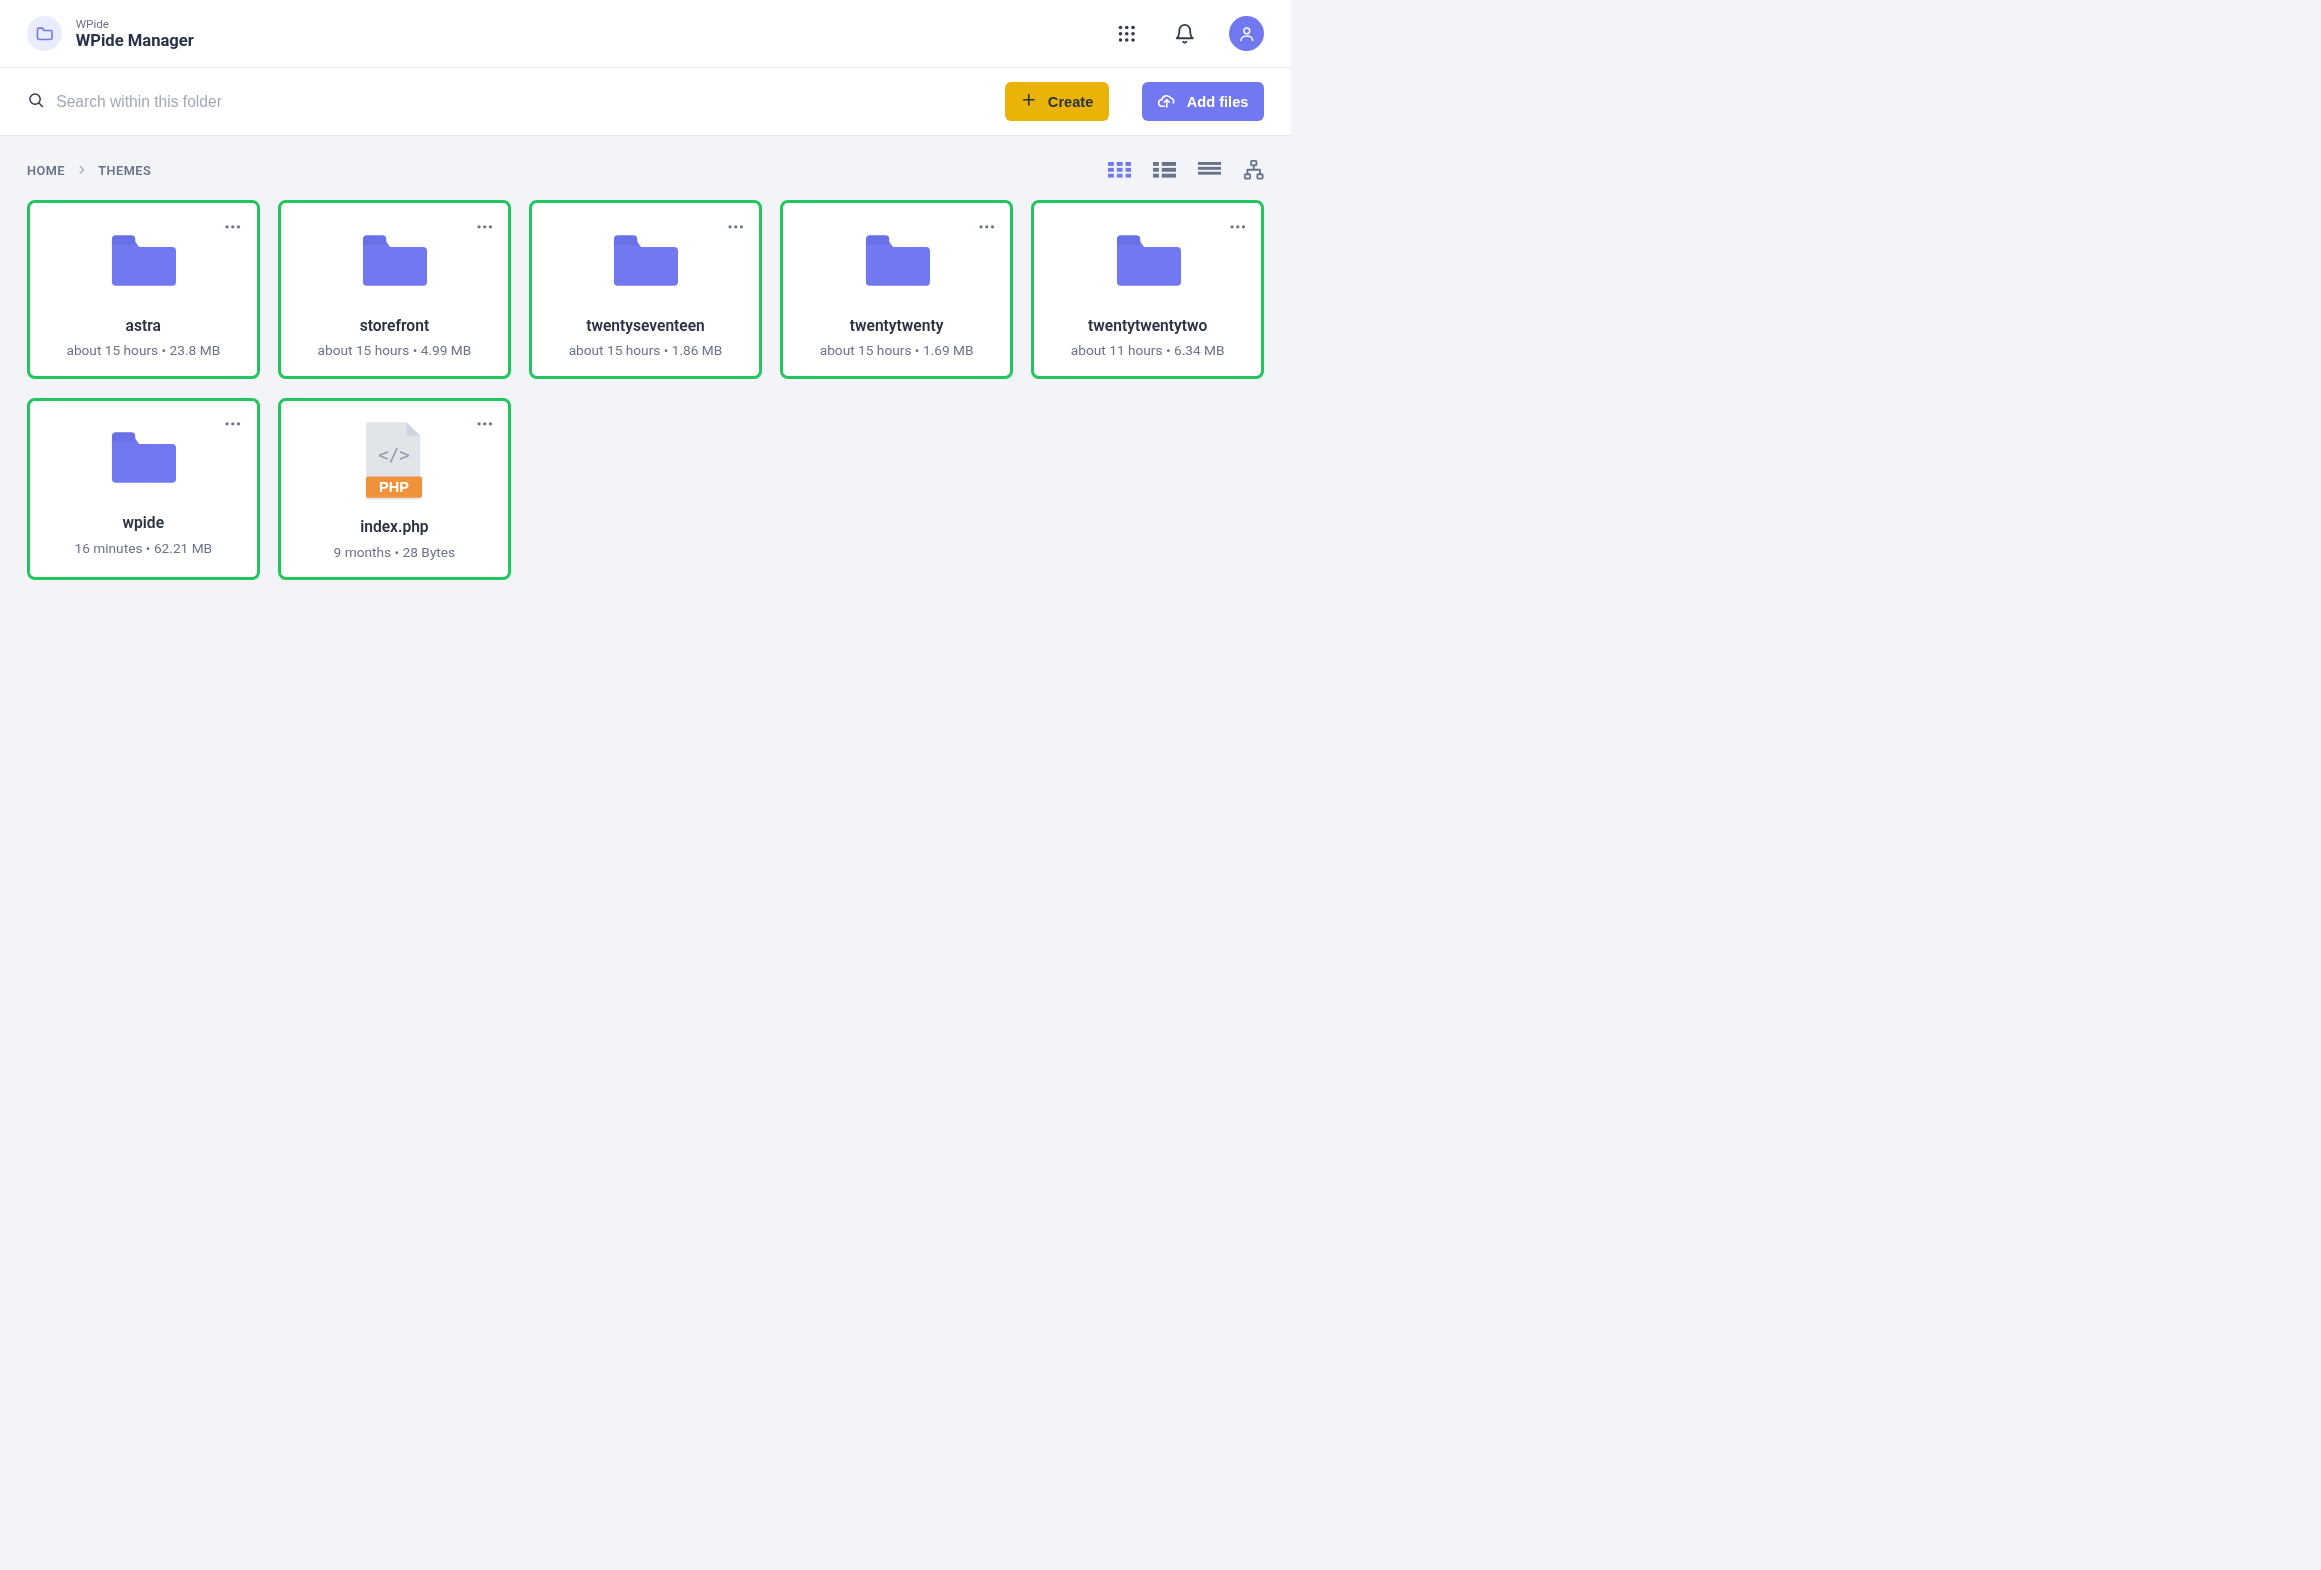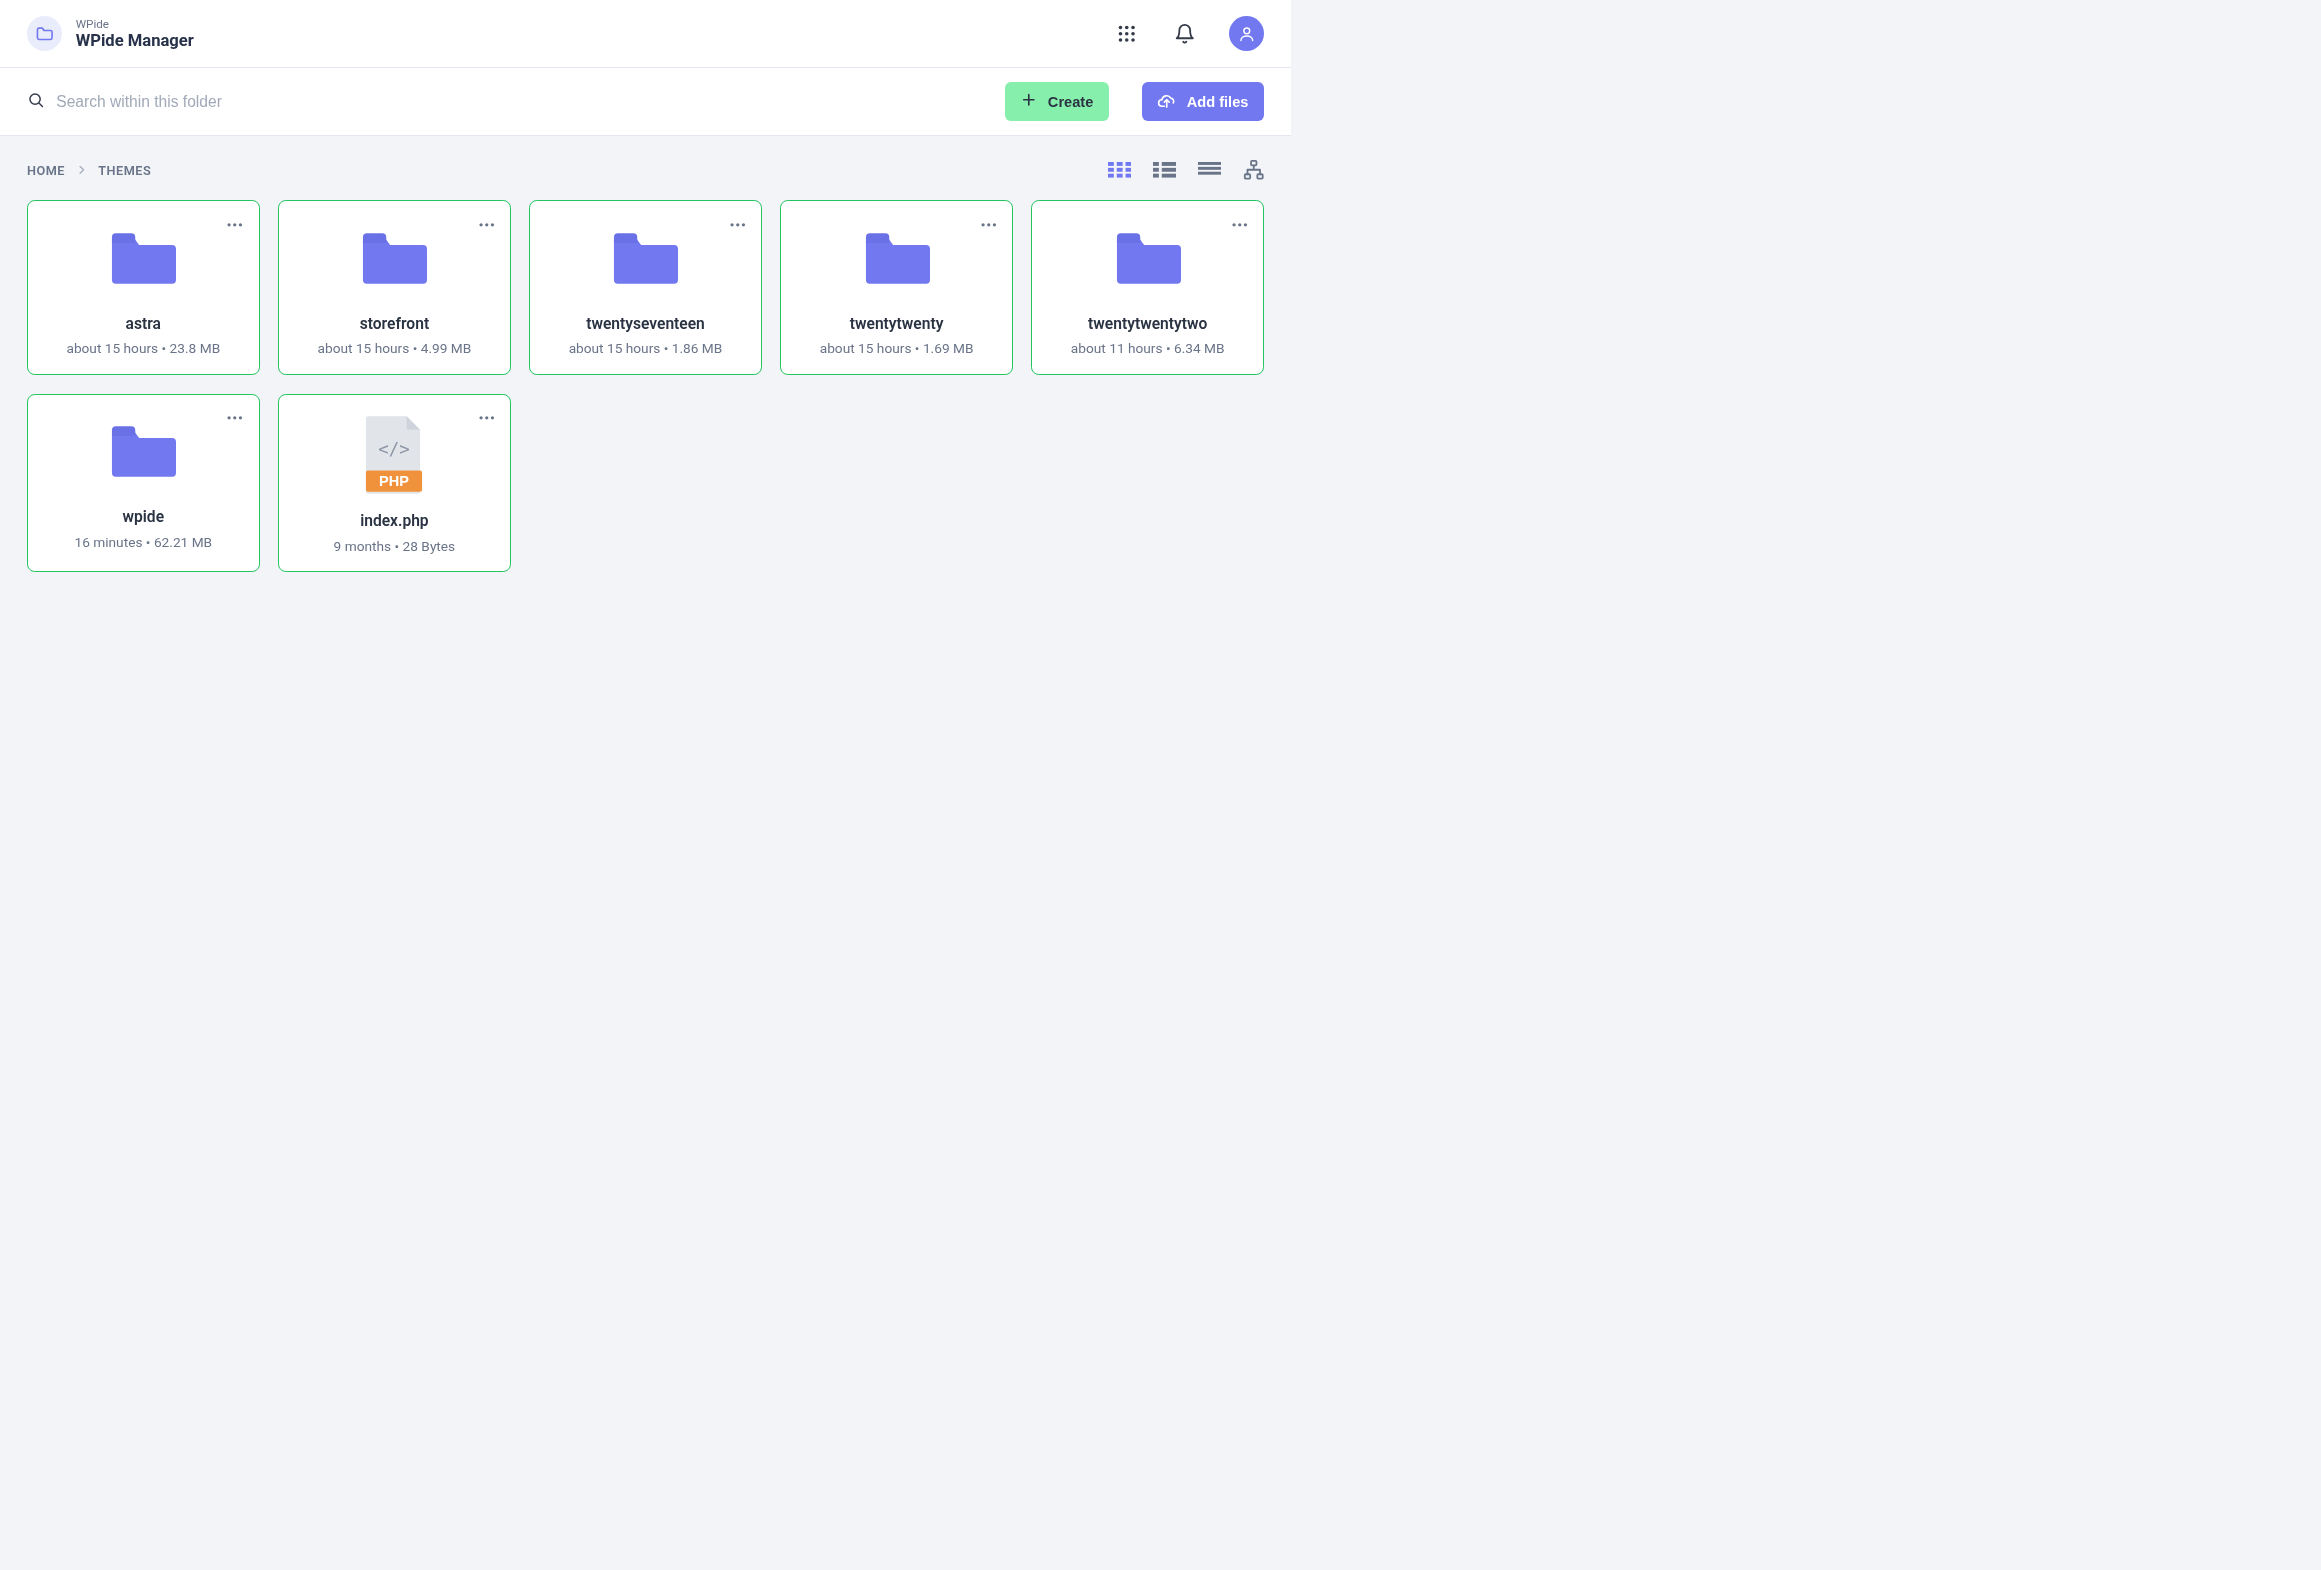--- a/index.html
+++ b/index.html
@@ -52,21 +52,21 @@
     border: none; outline: none; font-size: 15.6px;
     color: #2a3342; background: transparent; width: 351px;
   }
   .search-input::placeholder { color: #a1a9b8; }
   .btn {
     display: inline-flex; align-items: center; gap: 9.8px;
     height: 39px; padding: 0 15.6px; border-radius: 5.9px;
     font-size: 14.6px; font-weight: 600; cursor: pointer;
     border: none;
   }
-  .btn-secondary { background: #86efac; color: #2a3342; }
+  .btn-secondary { background: #eab308; color: #2a3342; }
   .btn-primary { background: #7278f0; color: #fff; }
   .content {
     padding: 23.4px 27px;
   }
   .crumbs-row {
     display:flex; align-items:center; justify-content:space-between;
     margin-bottom: 19.5px;
   }
   .crumbs {
     display:flex; align-items:center; gap:9.8px;
@@ -76,21 +76,21 @@
   .crumbs .sep { color:#a8b0bf; display:flex; align-items:center; }
   .view-toggles { display:flex; align-items:center; gap:21.5px; }
   .view-toggle { cursor:pointer; color:#6a7488; display:flex; }
   .view-toggle.active { color:#7278f0; }
   .grid {
     display:grid;
     grid-template-columns: repeat(5, 1fr);
     gap: 18.5px;
   }
   .card {
-    background:#fff; border:1px solid #22c55e; border-radius:7.8px;
+    background:#fff; border:3px solid #22c55e; border-radius:7.8px;
     padding: 21.5px 13.7px 17.6px; position:relative;
     display:flex; flex-direction:column; align-items:center;
     cursor:pointer;
   }
   .card-menu {
     position:absolute; top:13.7px; right:13.7px; color:#6a7488; cursor:pointer;
   }
   .card-icon { margin-top:7.8px; margin-bottom:27px; }
   .card-name { font-size:15.6px; font-weight:600; color:#2a3342; margin-bottom:7.8px; }
   .card-meta { font-size:13.7px; color:#6a7488; }

